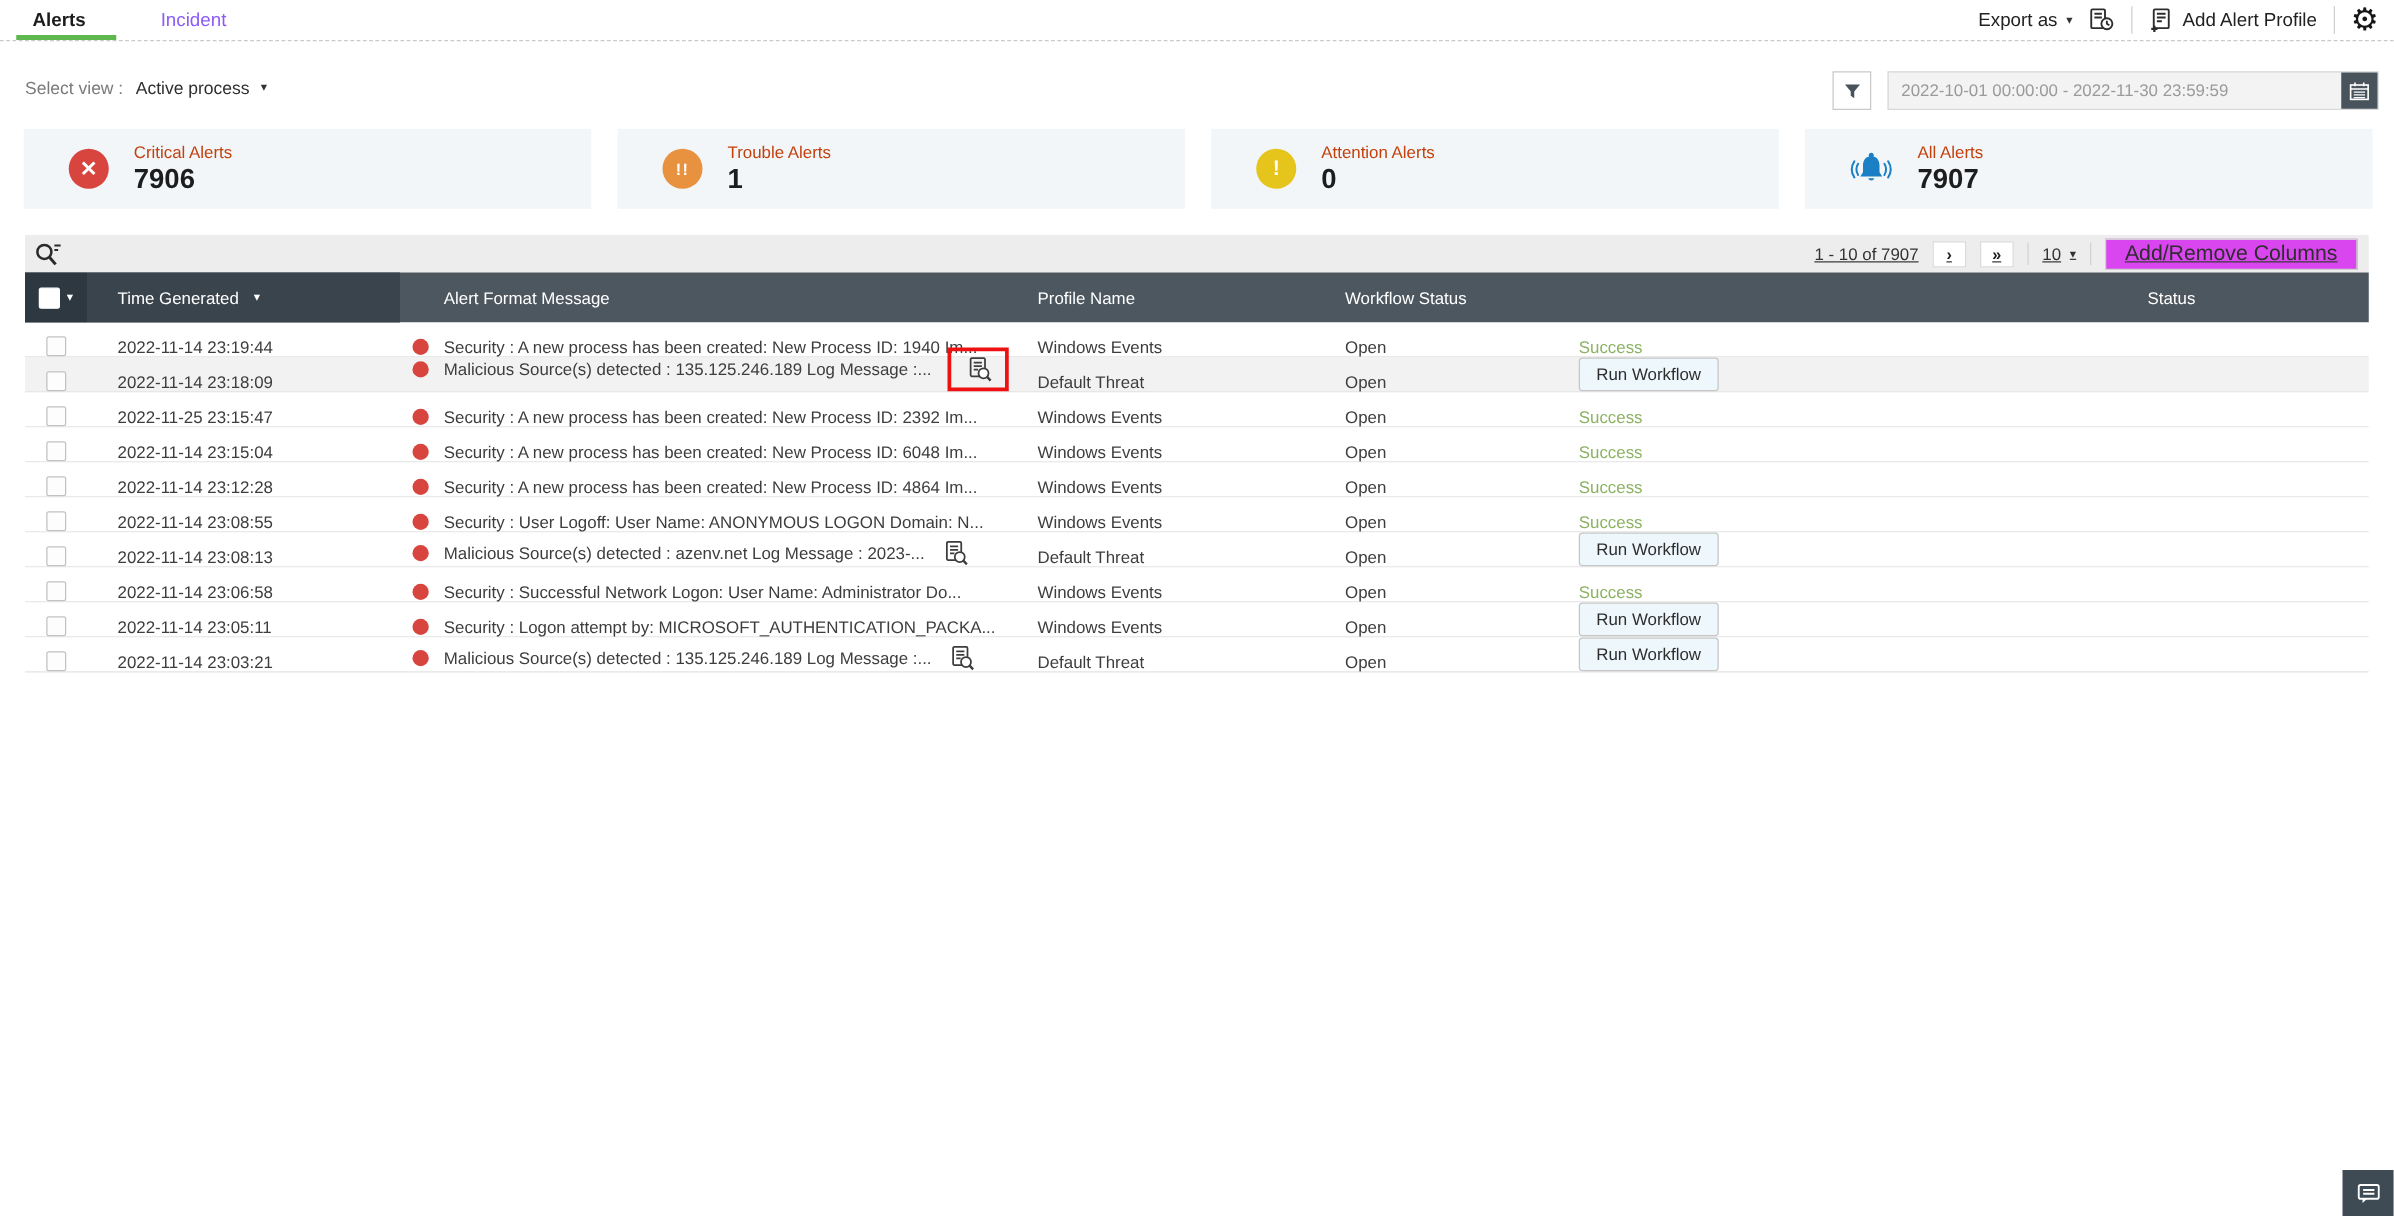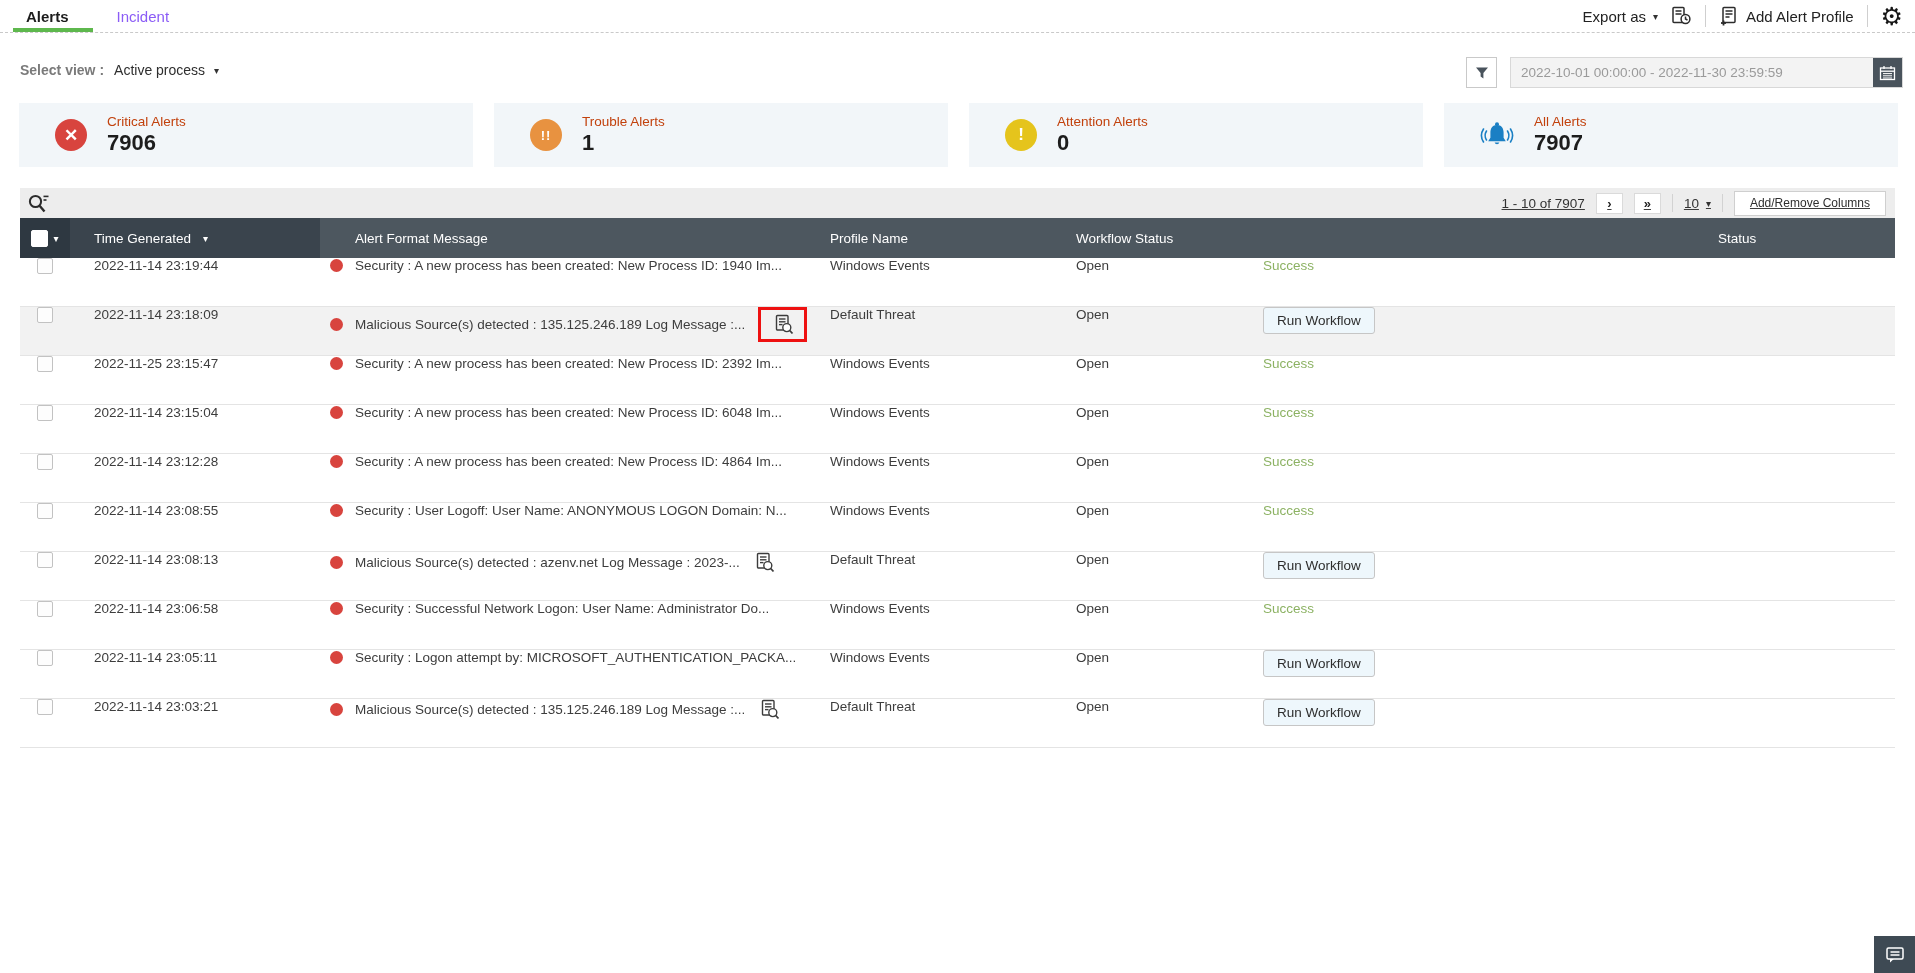--- a/index.html
+++ b/index.html
@@ -12,40 +12,40 @@
     overflow: hidden;
   }
   
   .topbar {
     height: 33px;
     border-bottom: 1px dashed #c9c9c9;
     display: flex; align-items: center; justify-content: space-between;
     padding: 0 12px 0 20px;
     background: #fff;
   }
-  .tabs { display: flex; gap: 36px; height: 100%; align-items: stretch; }
+  .tabs { display: flex; gap: 48px; height: 100%; align-items: stretch; }
   .tab {
     font-size: 15px; color: #8b5cf6; display: flex; align-items: center;
     padding: 0 6px; cursor: pointer; position: relative;
   }
   .tab.active { color: #1c1c1c; font-weight: bold; }
   .tab.active::after {
     content: ""; position: absolute; left: -7px; right: -18px; bottom: 0;
     height: 4px; background: #5eb84d;
   }
   .topbar-actions { display: flex; align-items: center; gap: 13px; }
   .export-btn { font-size: 15px; color: #222; display: flex; align-items: center; gap: 7px; cursor: pointer; }
   .caret { font-size: 10px; color: #333; }
   .vdiv { width: 1px; height: 22px; background: #cfcfcf; }
   .icon-btn { display: flex; align-items: center; gap: 7px; font-size: 15px; color: #222; cursor: pointer; }
   .gear { font-size: 25px; color: #161616; line-height: 1; }
 
   
   .select-view { position: absolute; top: 62px; left: 20px; font-size: 14px; display: flex; align-items: center; gap: 10px; }
-  .select-view .lbl { color: #7a7a7a; font-weight: bold; }
+  .select-view .lbl { color: #7a7a7a; }
   .view-dd { color: #2e2e2e; display: flex; align-items: center; gap: 9px; cursor: pointer; }
   .date-filter { position: absolute; top: 57px; right: 12px; display: flex; gap: 13px; }
   .funnel-btn {
     width: 31px; height: 31px; border: 1px solid #c9c9c9; background: #fff;
     display: flex; align-items: center; justify-content: center; cursor: pointer;
   }
   .date-input-wrap { position: relative; width: 393px; height: 31px; }
   .date-input {
     width: 100%; height: 100%; background: #f3f3f3; border: 1px solid #d8d8d8;
     color: #9a9a9a; font-size: 13.5px; padding: 0 34px 0 10px;
@@ -82,22 +82,22 @@
   }
   .pager { display: flex; align-items: center; gap: 11px; font-size: 13.5px; color: #333; }
   .pg-btn {
     background: #fff; border: 1px solid #dadada; width: 27px; height: 21px;
     display: flex; align-items: center; justify-content: center;
     font-weight: bold; font-size: 13px; color: #222; cursor: pointer;
   }
   .pg-div { width: 1px; height: 18px; background: #d2d2d2; }
   .page-size { display: flex; align-items: center; gap: 7px; cursor: pointer; }
   .cols-btn {
-    background: #ffffff; border: 1px solid #cfcfcf; height: 25px; padding: 0 15px;
-    font-size: 12px; color: #2e2e2e; display: flex; align-items: center; cursor: pointer;
+    background: #d946ef; border: 1px solid #cfcfcf; height: 25px; padding: 0 15px;
+    font-size: 17px; color: #2e2e2e; display: flex; align-items: center; cursor: pointer;
     font-family: "Liberation Sans", sans-serif;
     text-align: center;
   }
 
   
   .tbl { position: absolute; top: 218px; left: 20px; right: 20px; }
   .thead { display: flex; height: 40px; background: #4d575f; color: #fff; font-size: 13.5px; }
   .th { display: flex; align-items: center; }
   .c-check { width: 50px; flex: 0 0 50px; justify-content: center; display: flex; align-items: center; }
   .c-time  { width: 250px; flex: 0 0 250px; padding-left: 24px; }
@@ -108,21 +108,21 @@
   .thead .c-check { background: #2e3841; }
   .thead .c-time  { background: #3a444d; }
   .thead .c-msg   { padding-left: 35px; }
   .hdr-check {
     width: 17px; height: 17px; background: #fff; border: 1px solid #fff; border-radius: 2px;
   }
   .hdr-caret { color: #fff; font-size: 10px; margin-left: 5px; }
   .sort-caret { color: #fff; font-size: 10px; margin-left: 12px; }
 
   .tr {
-    display: flex; height: 49px; align-items: flex-start;
+    display: flex; height: 28px; align-items: flex-end;
     border-bottom: 1px solid #e4e4e4; font-size: 13.5px; color: #3d3d3d;
     background: #fff;
   }
   .tr.shaded { background: #f2f2f2; }
   .row-check {
     width: 16px; height: 16px; background: #fdfdfd; border: 1px solid #c2c2c2; border-radius: 2px;
     cursor: pointer;
   }
   .td-msg { display: flex; align-items: center; padding-left: 10px; gap: 12px; overflow: visible; }
   .dot { width: 13px; height: 13px; border-radius: 50%; background: #d8443e; flex: 0 0 13px; }

